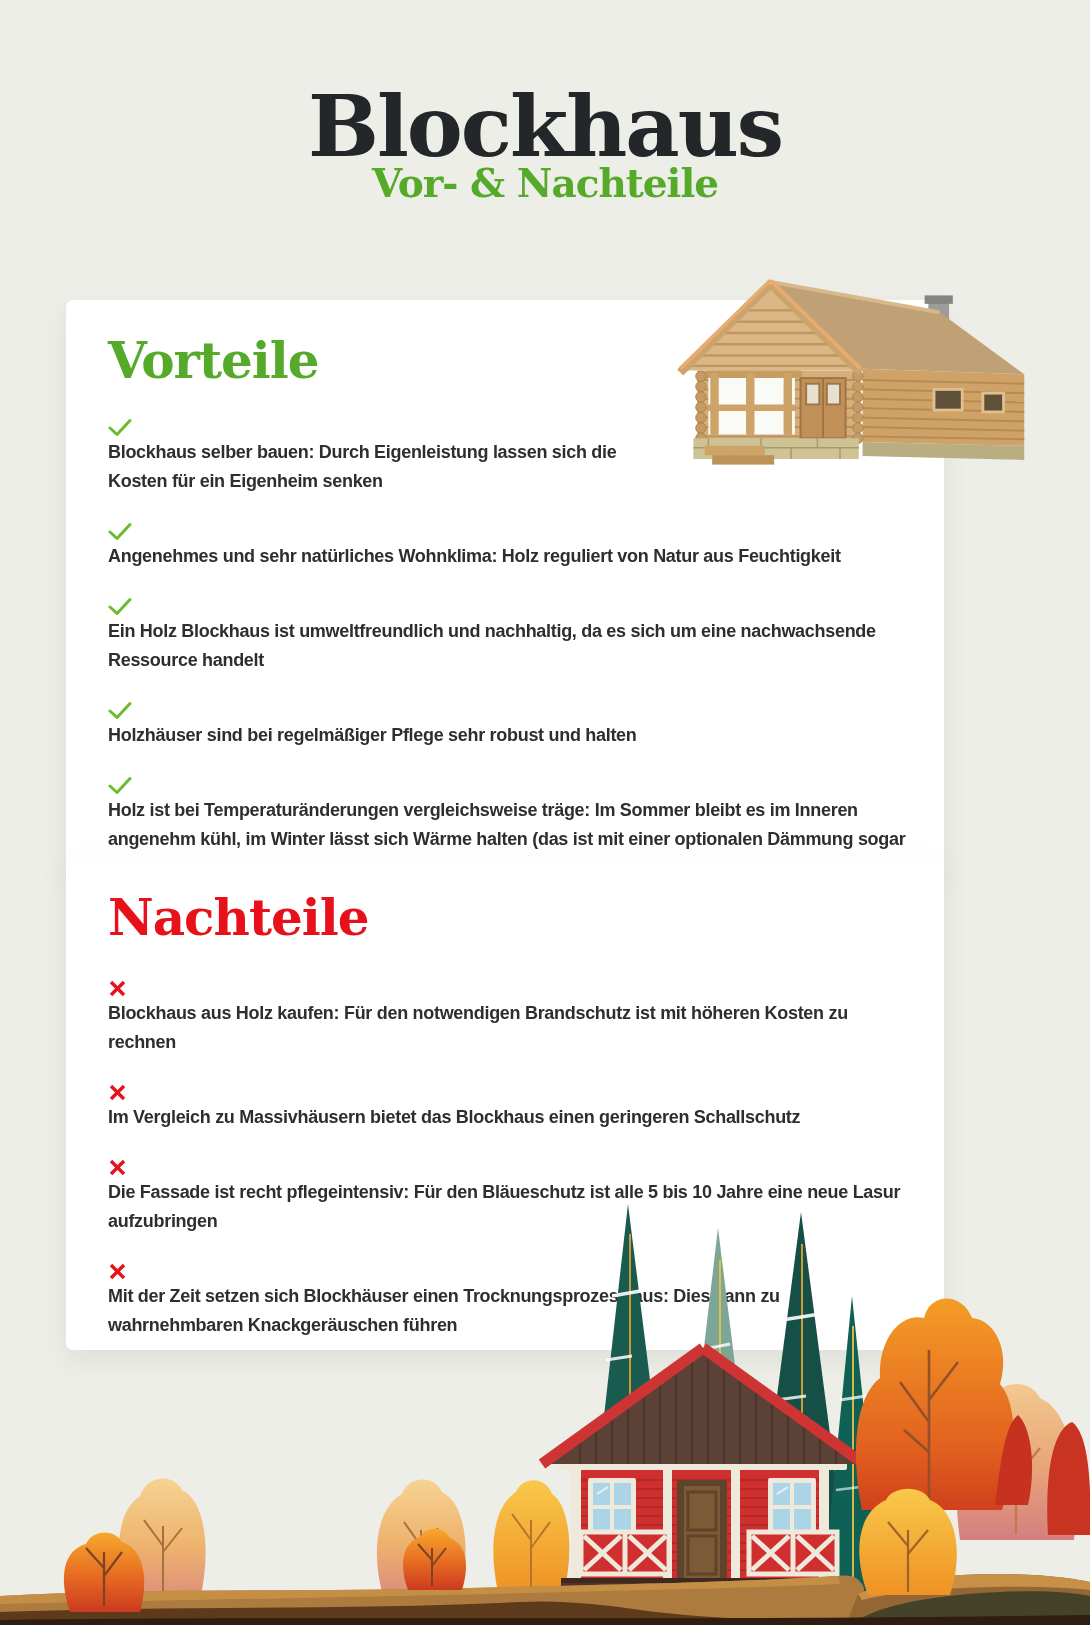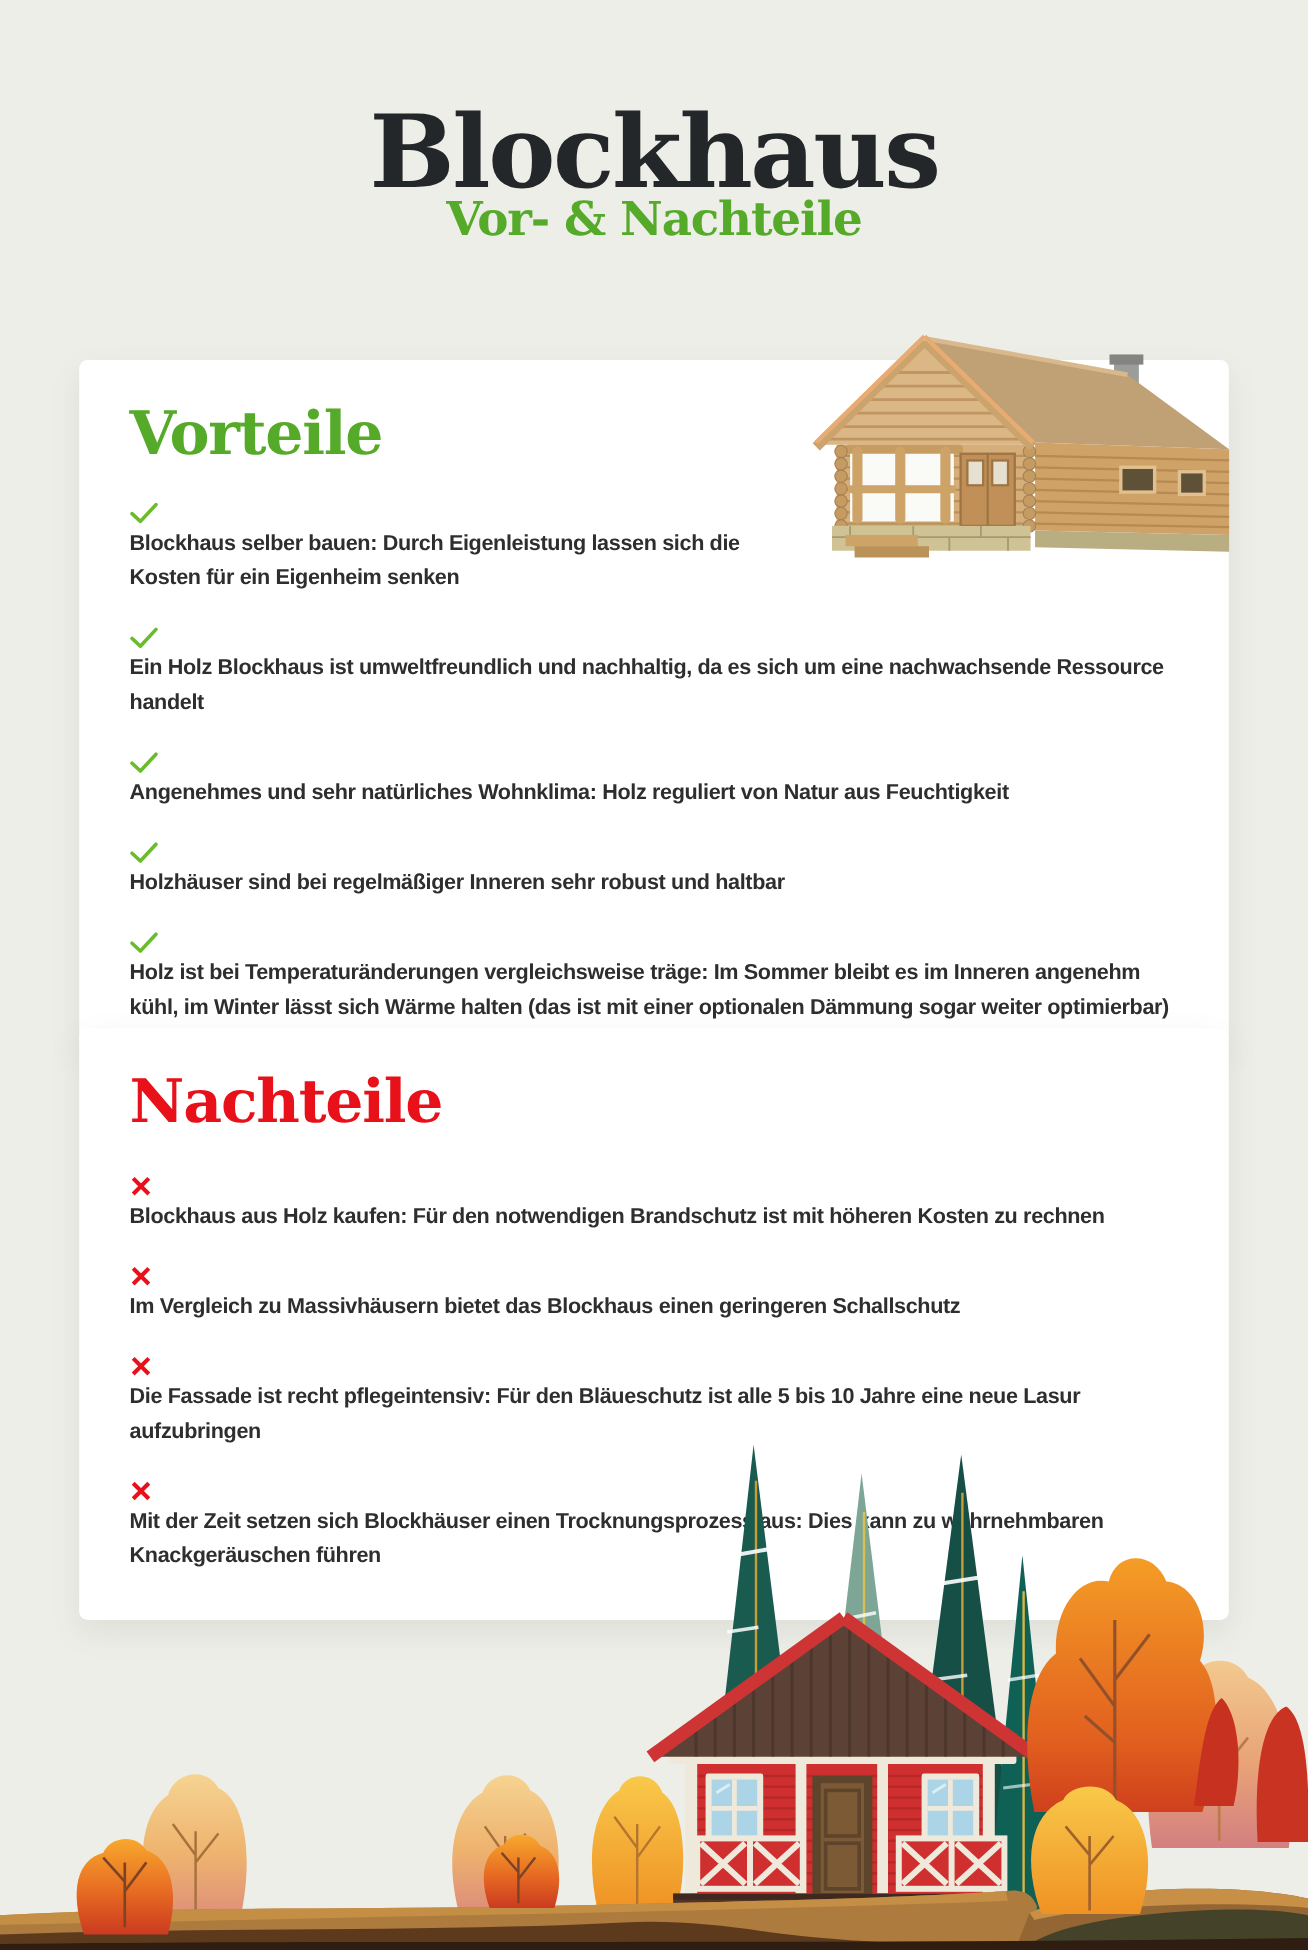--- a/index.html
+++ b/index.html
@@ -29,21 +29,21 @@
     letter-spacing:-2px;color:var(--title-text);margin-top:43px;
   }
   .sub-title{
     position:absolute;left:0;top:146px;width:100%;
     text-align:center;
     font-family:"DejaVu Serif","Liberation Serif",serif;
     font-weight:700;font-size:39px;line-height:74px;
     letter-spacing:-1px;color:var(--accent-green);
   }
   .card{
-    position:absolute;left:66px;width:958px;
+    position:absolute;left:66px;width:878px;
     background:var(--card-background);
     border-radius:7px;
     box-shadow:0 10px 26px rgba(90,100,80,.10);
     z-index:1;
   }
   .card-advantages{top:300px;height:572px;}
   .card-disadvantages{top:857px;height:493px;}
   .card-heading{
     font-family:"DejaVu Serif","Liberation Serif",serif;
     font-weight:700;font-size:50px;line-height:58px;
@@ -91,37 +91,37 @@
             </svg>
         </span>
         <span class="item-text w520">Blockhaus selber bauen: Durch Eigenleistung lassen sich die Kosten für ein Eigenheim senken</span>
       </li>
       <li class="item">
         <span class="bullet">
           <svg width="24" height="19" viewBox="0 0 24 19">
               <polyline points="2,10 9,16.5 22,2.5" fill="none" stroke="#6abc2d" stroke-width="3" stroke-linecap="round" stroke-linejoin="round"></polyline>
             </svg>
         </span>
-        <span class="item-text">Ein Holz Blockhaus ist umweltfreundlich und nachhaltig, da es sich um eine nachwachsende Ressource handelt</span>
+        <span class="item-text">Angenehmes und sehr natürliches Wohnklima: Holz reguliert von Natur aus Feuchtigkeit</span>
       </li>
       <li class="item">
         <span class="bullet">
           <svg width="24" height="19" viewBox="0 0 24 19">
               <polyline points="2,10 9,16.5 22,2.5" fill="none" stroke="#6abc2d" stroke-width="3" stroke-linecap="round" stroke-linejoin="round"></polyline>
             </svg>
         </span>
-        <span class="item-text">Angenehmes und sehr natürliches Wohnklima: Holz reguliert von Natur aus Feuchtigkeit</span>
+        <span class="item-text">Ein Holz Blockhaus ist umweltfreundlich und nachhaltig, da es sich um eine nachwachsende Ressource handelt</span>
       </li>
       <li class="item">
         <span class="bullet">
           <svg width="24" height="19" viewBox="0 0 24 19">
               <polyline points="2,10 9,16.5 22,2.5" fill="none" stroke="#6abc2d" stroke-width="3" stroke-linecap="round" stroke-linejoin="round"></polyline>
             </svg>
         </span>
-        <span class="item-text">Holzhäuser sind bei regelmäßiger Inneren sehr robust und haltbar</span>
+        <span class="item-text">Holzhäuser sind bei regelmäßiger Pflege sehr robust und halten</span>
       </li>
       <li class="item">
         <span class="bullet">
           <svg width="24" height="19" viewBox="0 0 24 19">
               <polyline points="2,10 9,16.5 22,2.5" fill="none" stroke="#6abc2d" stroke-width="3" stroke-linecap="round" stroke-linejoin="round"></polyline>
             </svg>
         </span>
         <span class="item-text">Holz ist bei Temperaturänderungen vergleichsweise träge: Im Sommer bleibt es im Inneren angenehm kühl, im Winter lässt sich Wärme halten (das ist mit einer optionalen Dämmung sogar weiter optimierbar)</span>
       </li>
     </ul>

